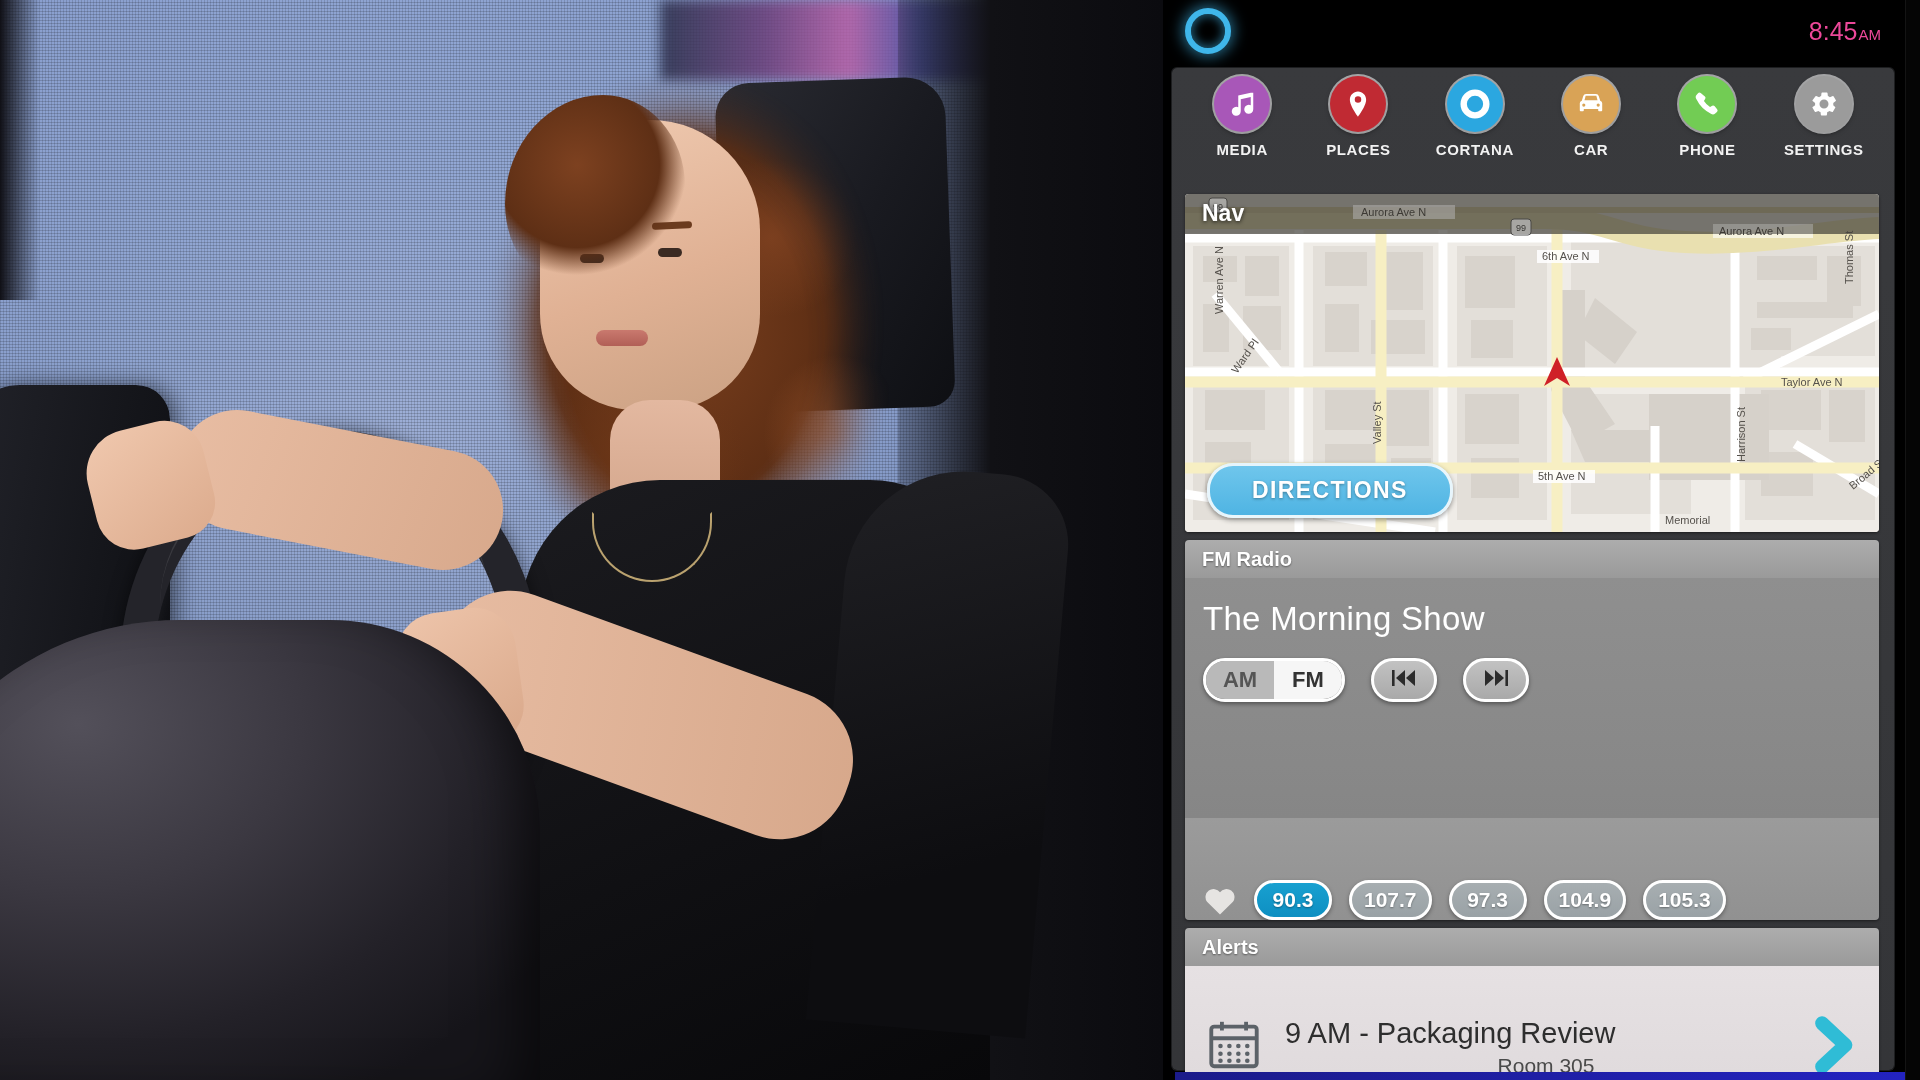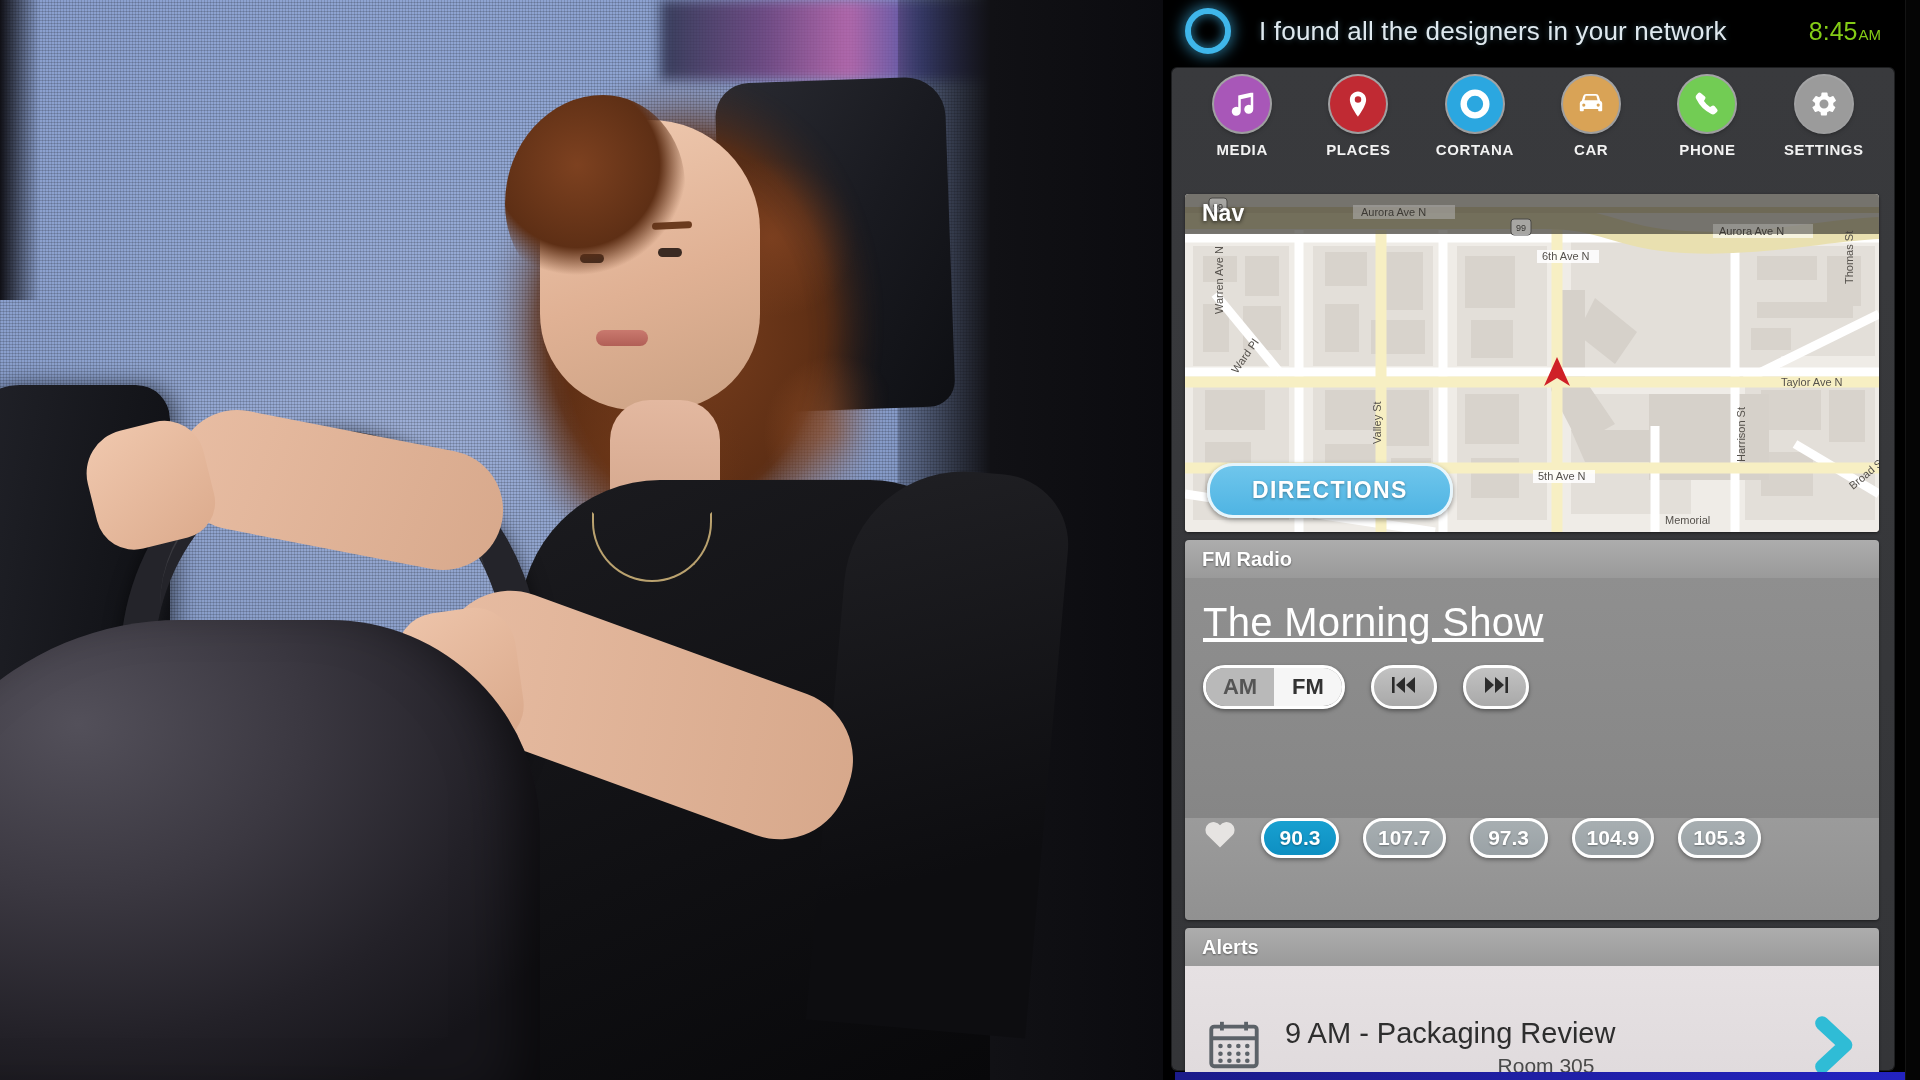--- a/index.html
+++ b/index.html
@@ -172,21 +172,21 @@
   .cortana-ring {
     width:46px; height:46px; margin-left:22px; border-radius:50%;
     border:6px solid #3fb6ea;
     box-shadow: 0 0 14px 3px rgba(63,182,234,.55), inset 0 0 10px 2px rgba(63,182,234,.5);
     background:#000; flex:none;
   }
   #status-text {
     margin-left:28px; color:#dfe9ef; font-size:26px; letter-spacing:.2px;
     text-shadow: 0 0 6px rgba(130,200,230,.35); white-space:nowrap;
   }
-  #status-clock { margin-left:auto; margin-right:24px; color:#84cc16; font-size:25px; white-space:nowrap; }
+  #status-clock { margin-left:auto; margin-right:24px; color:#ec4899; font-size:25px; white-space:nowrap; }
   #status-clock .ampm { font-size:15px; margin-left:1px; }
 
   
   #console-body {
     position:absolute; left:9px; top:68px; width:722px; height:1002px;
     background: linear-gradient(180deg,#393a3d 0%, #343538 100%);
     border-radius: 5px;
     box-shadow: 0 0 0 1px #1d1e20;
   }
 
@@ -250,41 +250,41 @@
   }
 
   
   #radio-card { top:472px; height:380px; }
   #radio-body {
     height:240px; padding:16px 18px 0 18px;
     background: linear-gradient(180deg,#8f8f8f 0%, #868686 100%);
   }
   .freq-line { display:flex; align-items:center; gap:10px; color:#eaeaea; font-size:20px; }
   #station-title {
-    margin-top:6px; color:#fff; font-size:40px; font-weight:normal; letter-spacing:.3px;text-decoration:underline;
+    margin-top:6px; color:#fff; font-size:33px; font-weight:normal; letter-spacing:.3px;
   }
   #radio-controls { margin-top:20px; display:flex; align-items:center; gap:26px; }
   .band-toggle {
     display:flex; width:142px; height:44px; border-radius:24px; overflow:hidden;
     border:3px solid #fff; box-shadow: 0 2px 4px rgba(0,0,0,.4);
   }
   .band-seg {
     flex:1; display:flex; align-items:center; justify-content:center;
     font-size:22px; font-weight:bold; cursor:pointer;
   }
   .band-seg.off { background:#b9b9b9; color:#555; }
   .band-seg.on  { background:#f6f6f6; color:#333; }
   .xport {
     width:66px; height:44px; border-radius:24px;
     background: linear-gradient(180deg,#c2c2c2,#a9a9a9);
     border:3px solid #fff; box-shadow: 0 2px 4px rgba(0,0,0,.4);
     display:flex; align-items:center; justify-content:center; cursor:pointer;
   }
   #presets {
-    height:102px; display:flex; align-items:flex-start; gap:24px; padding-left:18px;
+    height:102px; display:flex; align-items:flex-end; gap:17px; padding-left:18px;
     background: linear-gradient(180deg,#9b9b9b 0%, #919191 100%);
   }
   .preset {
     min-width:78px; height:40px; padding:0 12px; border-radius:20px;
     border:3px solid #fff; display:flex; align-items:center; justify-content:center;
     font-size:21px; font-weight:bold; color:#fff; cursor:pointer;
     text-shadow: 0 1px 2px rgba(0,0,0,.35);
     box-shadow: 0 2px 4px rgba(0,0,0,.35);
     background: linear-gradient(180deg,#a7aeb1,#9aa2a6);
   }
@@ -338,21 +338,20 @@
     <div class="hand-l"></div>
     <div class="arm-r"></div>
     <div class="hand-r"></div>
     <div class="dash"></div>
   </div>
 
   <div id="console">
 
     <div id="status-bar">
       <div class="cortana-ring"></div>
-      <div id="status-text">I found all the designers in your network</div>
       <div id="status-clock">
         <span>8:45</span><span class="ampm">AM</span>
       </div>
     </div>
 
     <div id="console-body">
 
       <div id="app-row">
 
         <div class="app">

